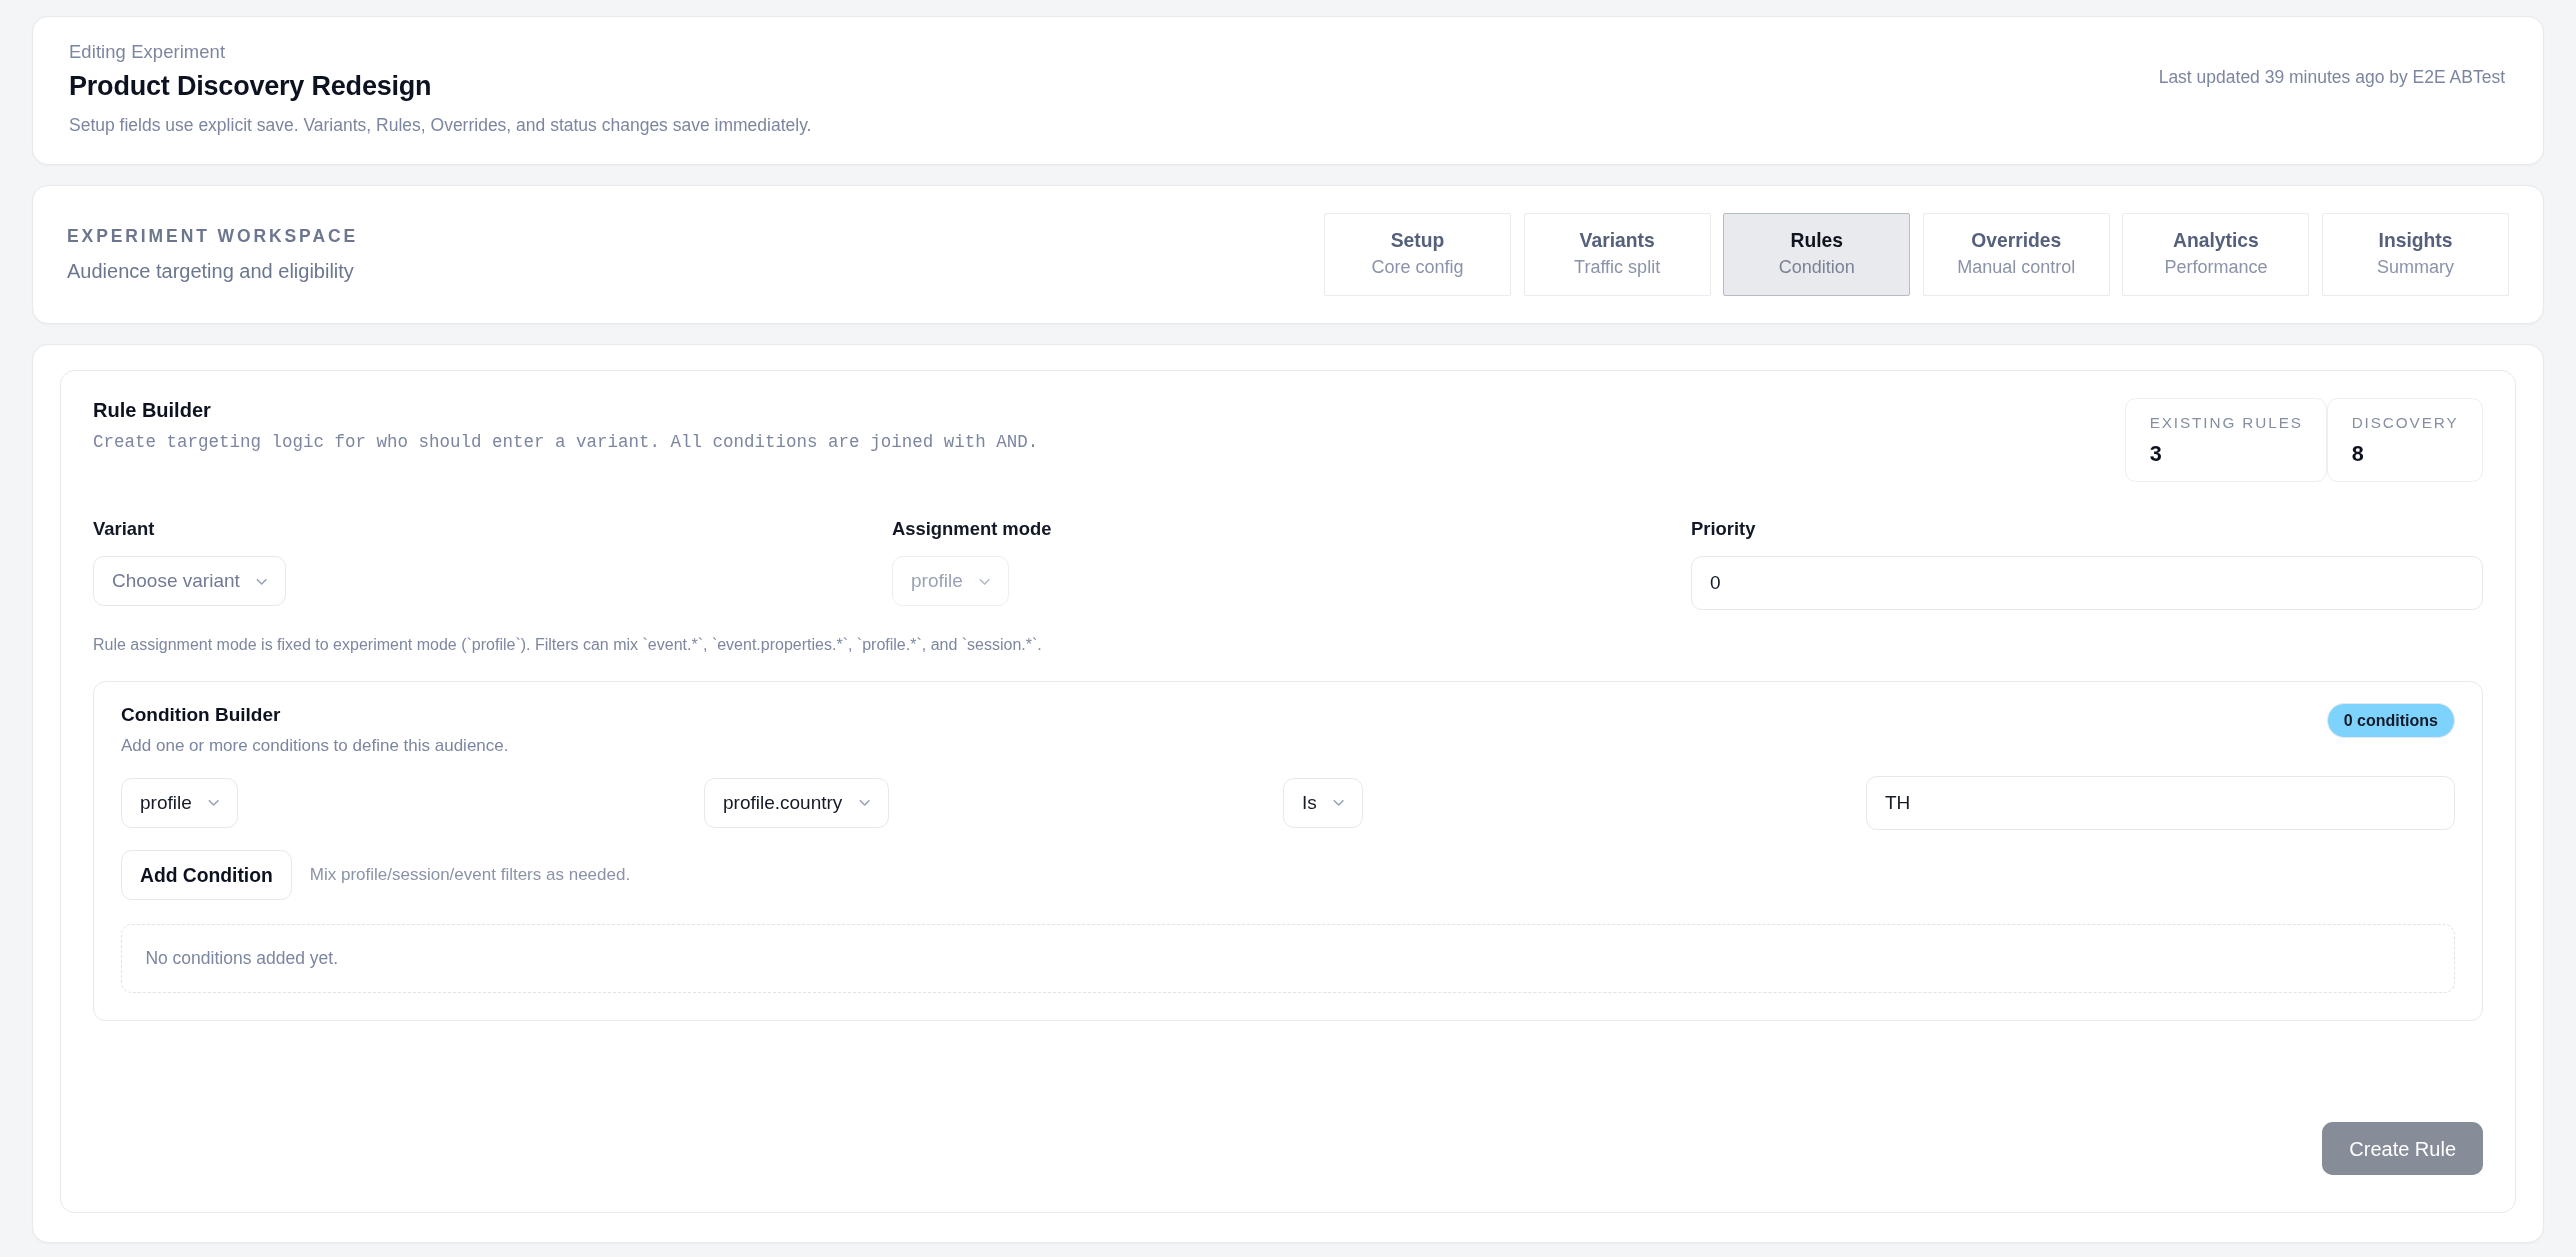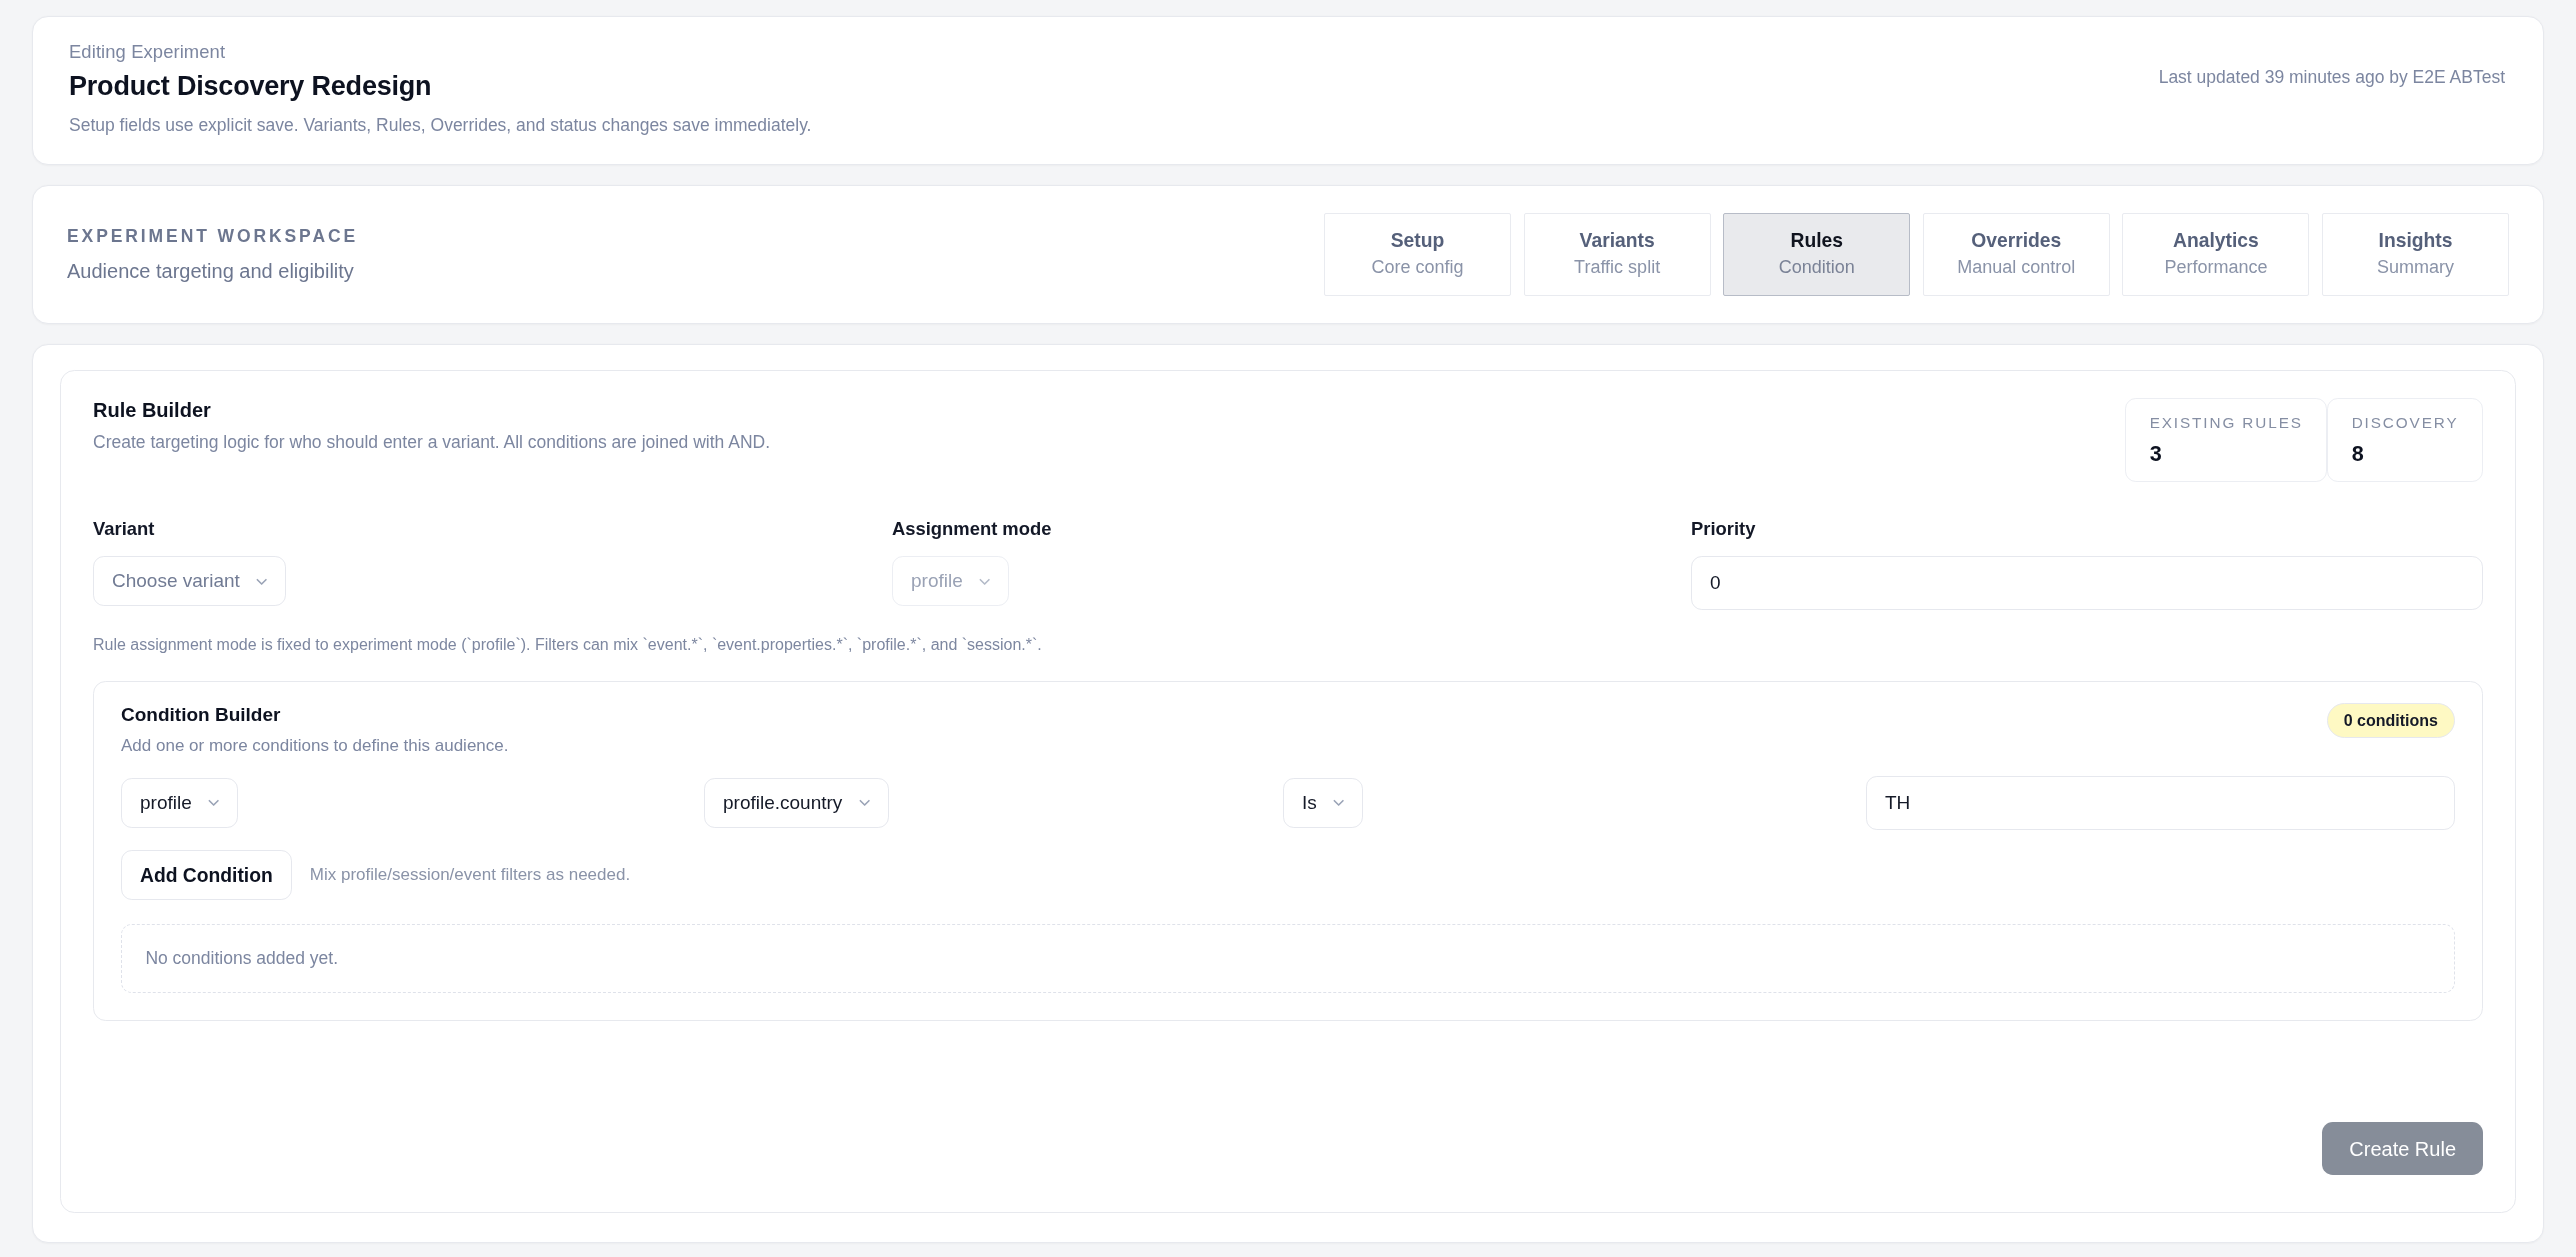--- a/index.html
+++ b/index.html
@@ -140,20 +140,21 @@
     font-size: 20px;
     font-weight: bold;
     color: #0d1220;
     line-height: 1.25;
   }
   .rb-sub {
     font-size: 17.5px;
     color: #7c86a0;
     margin-top: 9px;
     line-height: 1.25;
+    font-family: Liberation Mono, monospace;
   }
   .stats { display: flex; gap: 0; }
   .stat {
     border: 1.4px solid #eceef3;
     border-radius: 10.8px;
     padding: 15.3px 23.4px 16px 23.4px;
     min-width: 131px;
   }
   .stat + .stat { margin-left: 0; }
   .stat-label {
@@ -258,21 +259,21 @@
     margin-top: 8px;
     line-height: 1.25;
   }
   .pill {
     border: 1.4px solid #e6e8ee;
     border-radius: 899px;
     padding: 7.2px 16px;
     font-size: 16px;
     font-weight: bold;
     color: #151a28;
-    background: #fef9c3;
+    background: #7dd3fc;
     white-space: nowrap;
   }
 
   .cond-row {
     display: flex;
     align-items: center;
     margin-top: 20px;
   }
   .cr-1 { width: 583px; }
   .cr-2 { width: 579px; }

